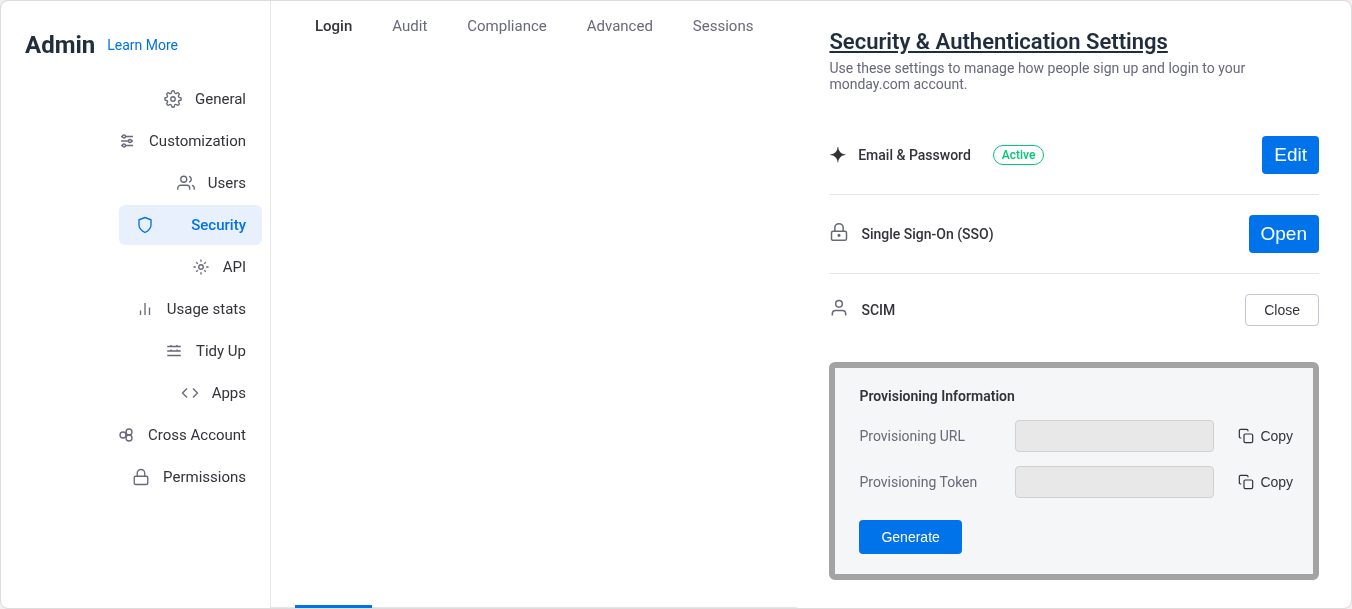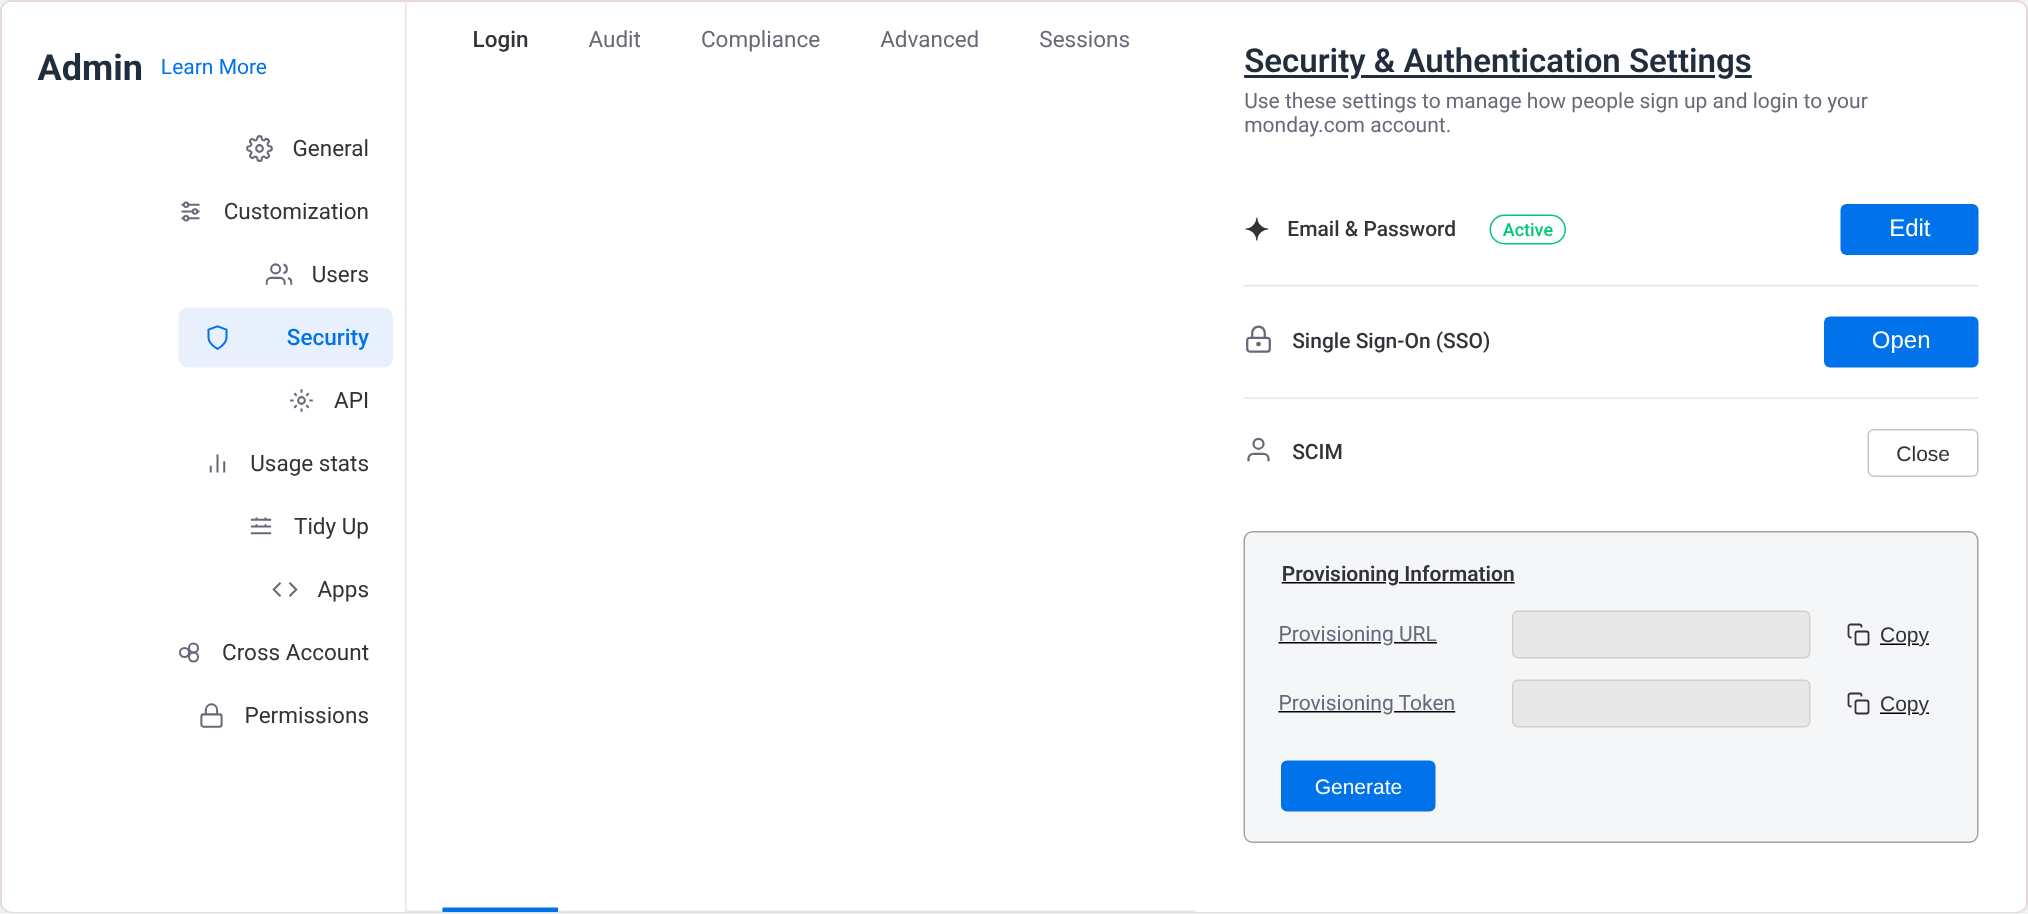--- a/index.html
+++ b/index.html
@@ -168,58 +168,56 @@
     }
     .section-right {
       display: flex;
       align-items: center;
     }
     .btn-primary {
       background: #0073ea;
       color: #fff;
       border: none;
       border-radius: 4px;
-      padding: 8px 32px;
-      font-size: 16px;
+      padding: 8px 12px;
+      font-size: 19px;
       font-weight: 500;
       cursor: pointer;
       transition: background 0.15s;
     }
     .btn-outline {
       background: #fff;
       color: #323338;
       border: 1px solid #c3c6d4;
       border-radius: 4px;
       padding: 7px 18px;
       font-size: 14px;
       font-weight: 400;
       cursor: pointer;
       transition: background 0.15s;
     }
     
     .scim-panel {
       background: #f5f6f8;
-      border: 1px solid #a3a3a3;
+      border: 6px solid #a3a3a3;
       border-radius: 6px;
       padding: 20px 24px;
       margin-top: 16px;
-      text-decoration: underline;
     }
     .scim-panel-title {
       font-size: 14px;
       font-weight: 600;
       color: #323338;
       margin-bottom: 16px;
     }
     .form-row {
       display: flex;
       align-items: center;
       gap: 16px;
       margin-bottom: 14px;
-      justify-content: flex-end;
     }
     .form-label {
       font-size: 14px;
       color: #676879;
       min-width: 140px;
     }
     .form-input {
       width: 340px;
       height: 32px;
       background: #e8e8e8;

